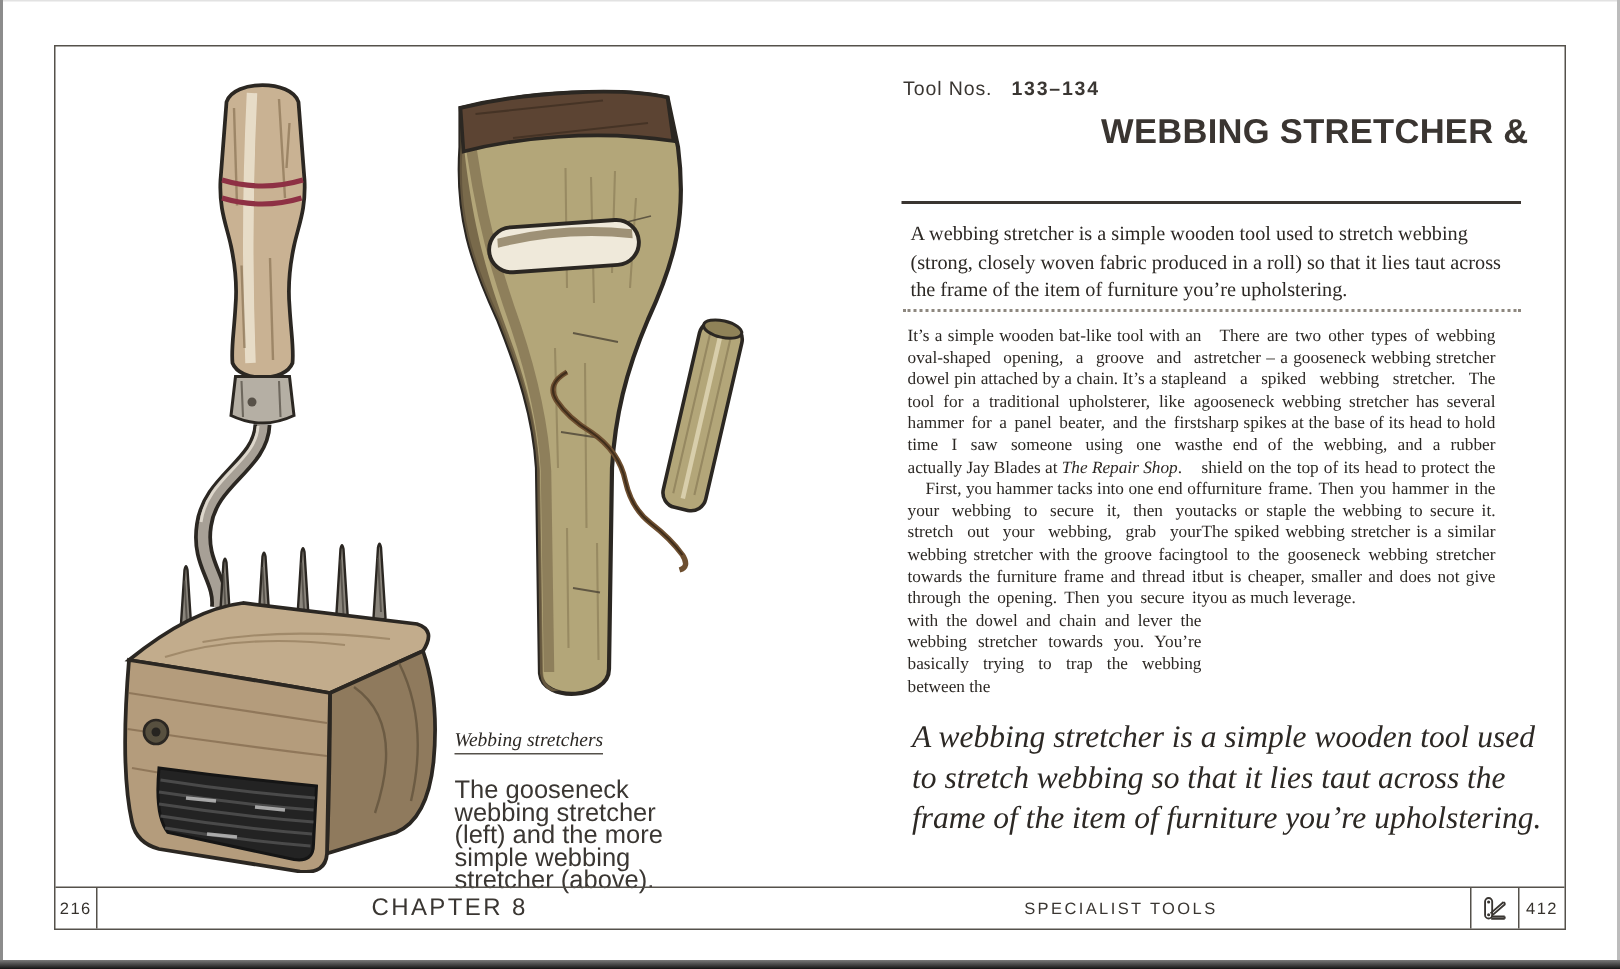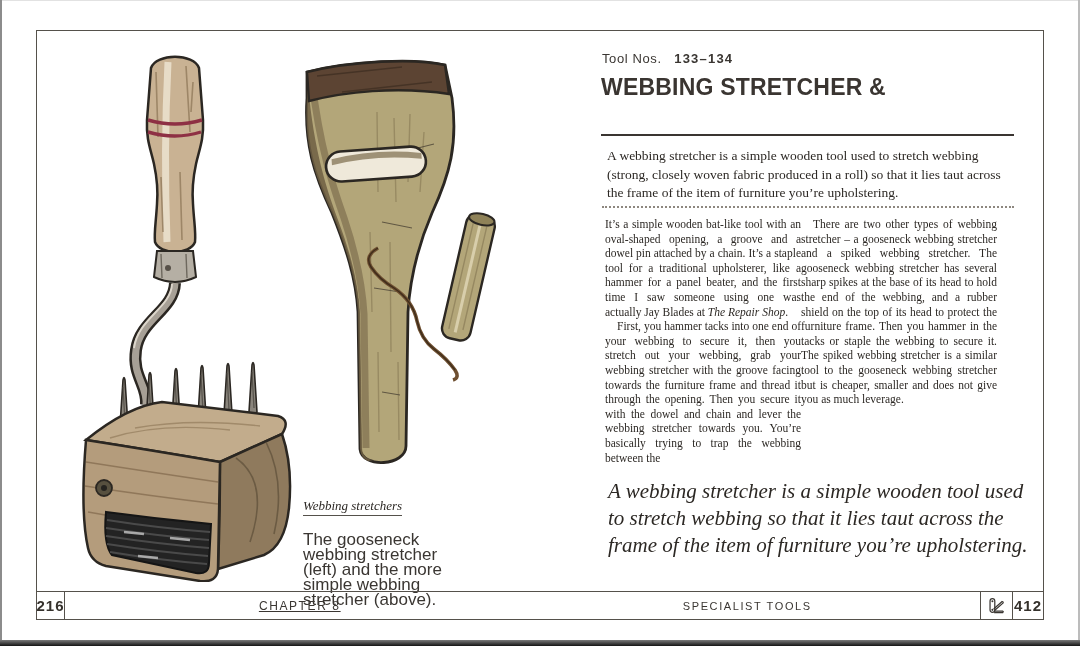--- a/index.html
+++ b/index.html
@@ -10,48 +10,48 @@
   .edge-right{position:absolute;right:0;top:0;width:2px;height:100%;background:#bcbcbc;}
   .edge-top{position:absolute;left:0;top:0;width:100%;height:1px;background:#e2e2e2;}
   .edge-bottom{position:absolute;left:0;bottom:0;width:100%;height:6px;
                background:linear-gradient(#7a7a7a,#141414);}
   
   .frame{position:absolute;left:36px;top:30px;width:1008px;height:590px;
          border:1.5px solid #55514b;box-sizing:border-box;}
   .footer{position:absolute;left:0;bottom:0;width:100%;height:28px;border-top:1.5px solid #55514b;
           box-sizing:border-box;display:flex;align-items:stretch;}
   .footer .cell{display:flex;align-items:center;justify-content:center;}
-  .pagenum{width:27px;font-size:15px;font-weight:bold;letter-spacing:1px;text-align:center;}
+  .pagenum{width:27px;font-size:11px;font-weight:normal;letter-spacing:1px;text-align:center;}
   .pagenum-left{border-right:1.5px solid #55514b;}
   .pagenum-right{width:30px;border-left:1.5px solid #55514b;}
-  .chapter-label{flex:1;justify-content:flex-start;padding-left:11px;font-size:12px;
-                 letter-spacing:1.6px;color:#3a3632;text-decoration:underline;}
+  .chapter-label{flex:1;justify-content:flex-start;padding-left:11px;font-size:16px;
+                 letter-spacing:1.6px;color:#3a3632;}
   .section-label{flex:1;justify-content:flex-end;padding-right:9px;font-size:11px;
                  letter-spacing:1.6px;color:#3a3632;}
   .icon-cell{width:31px;border-left:1.5px solid #55514b;}
   
   .toolnos{position:absolute;left:602px;top:51px;font-size:13px;letter-spacing:.6px;color:#3a3632;text-align:right;}
   .toolnos .range{font-weight:bold;letter-spacing:1.2px;}
   .title{position:absolute;left:601px;top:72px;width:418px;font-size:23px;font-weight:bold;
-         letter-spacing:.2px;line-height:30px;color:#3a3531;}
+         letter-spacing:.2px;line-height:30px;color:#3a3531;text-align:right;}
   .title-rule{position:absolute;left:601px;top:134px;width:413px;height:2px;background:#3a3531;}
   .intro{position:absolute;left:607px;top:147px;width:409px;
          font-family:"Liberation Serif",serif;font-size:13.5px;line-height:18.5px;color:#2c2824;}
   .dotted-rule{position:absolute;left:602px;top:206px;width:412px;height:0;
                border-top:2px dotted #8d877f;}
   .cols{position:absolute;left:605px;top:217px;width:412px;display:flex;}
   .col{width:196px;font-family:"Liberation Serif",serif;font-size:11.5px;line-height:14.6px;
        text-align:justify;color:#2c2824;}
   .col p{margin:0;}
   .col p.indent{text-indent:12px;}
   .pull-quote{position:absolute;left:608px;top:478px;width:432px;
               font-family:"Liberation Serif",serif;font-style:italic;font-size:21px;
               line-height:27px;color:#2c2824;}
   
-  .caption{position:absolute;left:303px;top:496px;width:172px;}
+  .caption{position:absolute;left:303px;top:484px;width:172px;}
   .caption-title{display:inline-block;font-family:"Liberation Serif",serif;font-style:italic;
                  font-size:13px;color:#2c2824;border-bottom:1px solid #55514b;padding-bottom:1px;}
   .caption-body{margin-top:16px;font-size:17px;line-height:15px;color:#3a3632;width:162px;}
   .illus{position:absolute;}
 </style>
 </head>
 <body>
 
 <div class="page">
   <div class="edge-top"></div>

